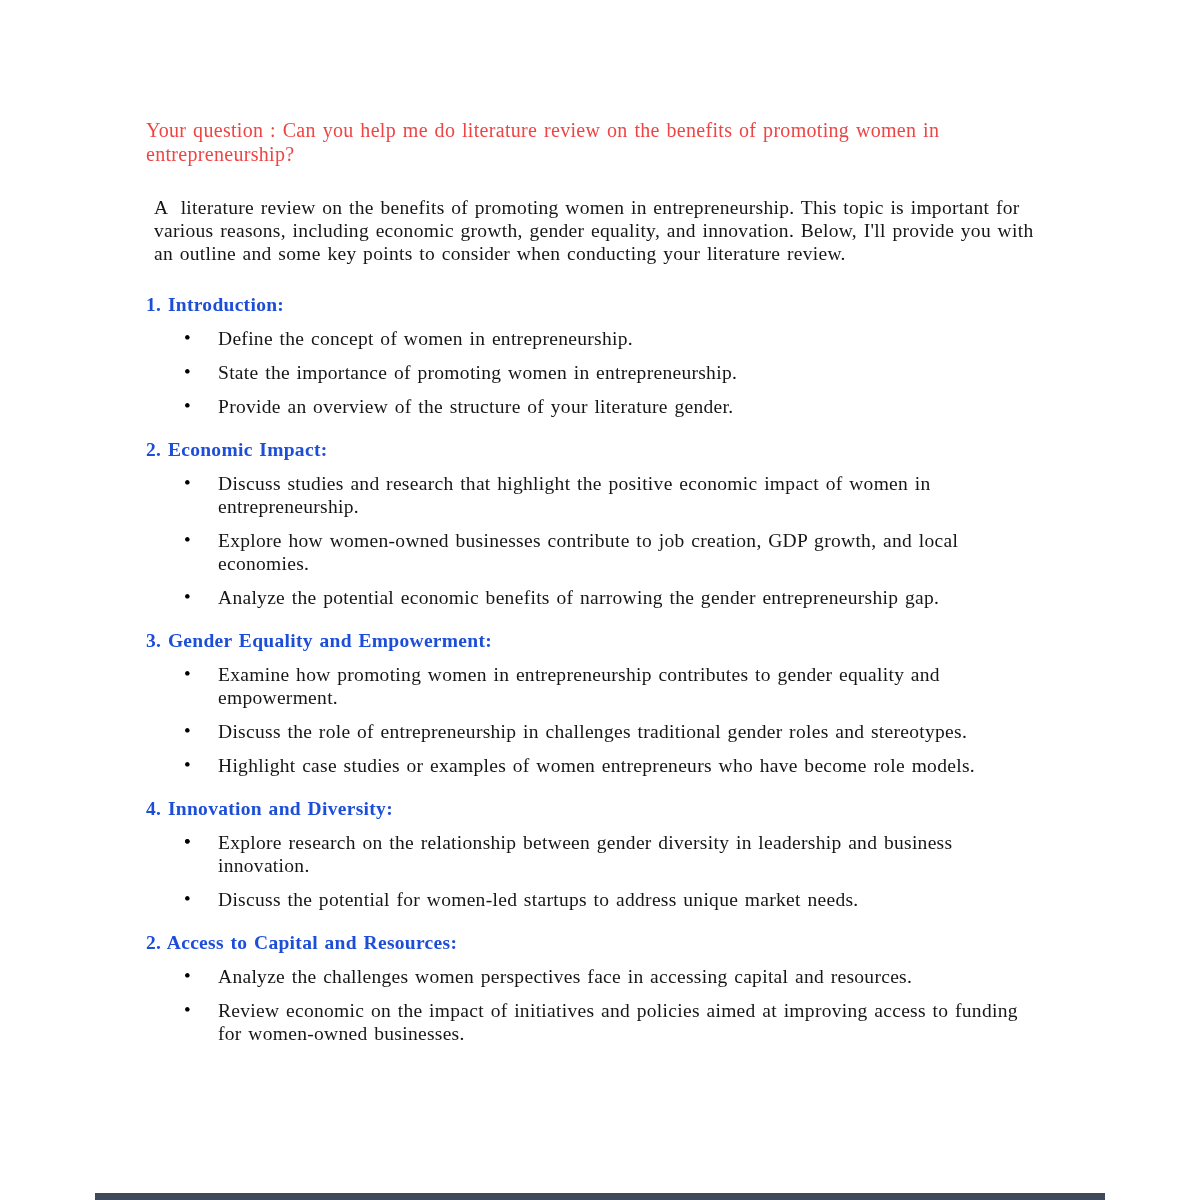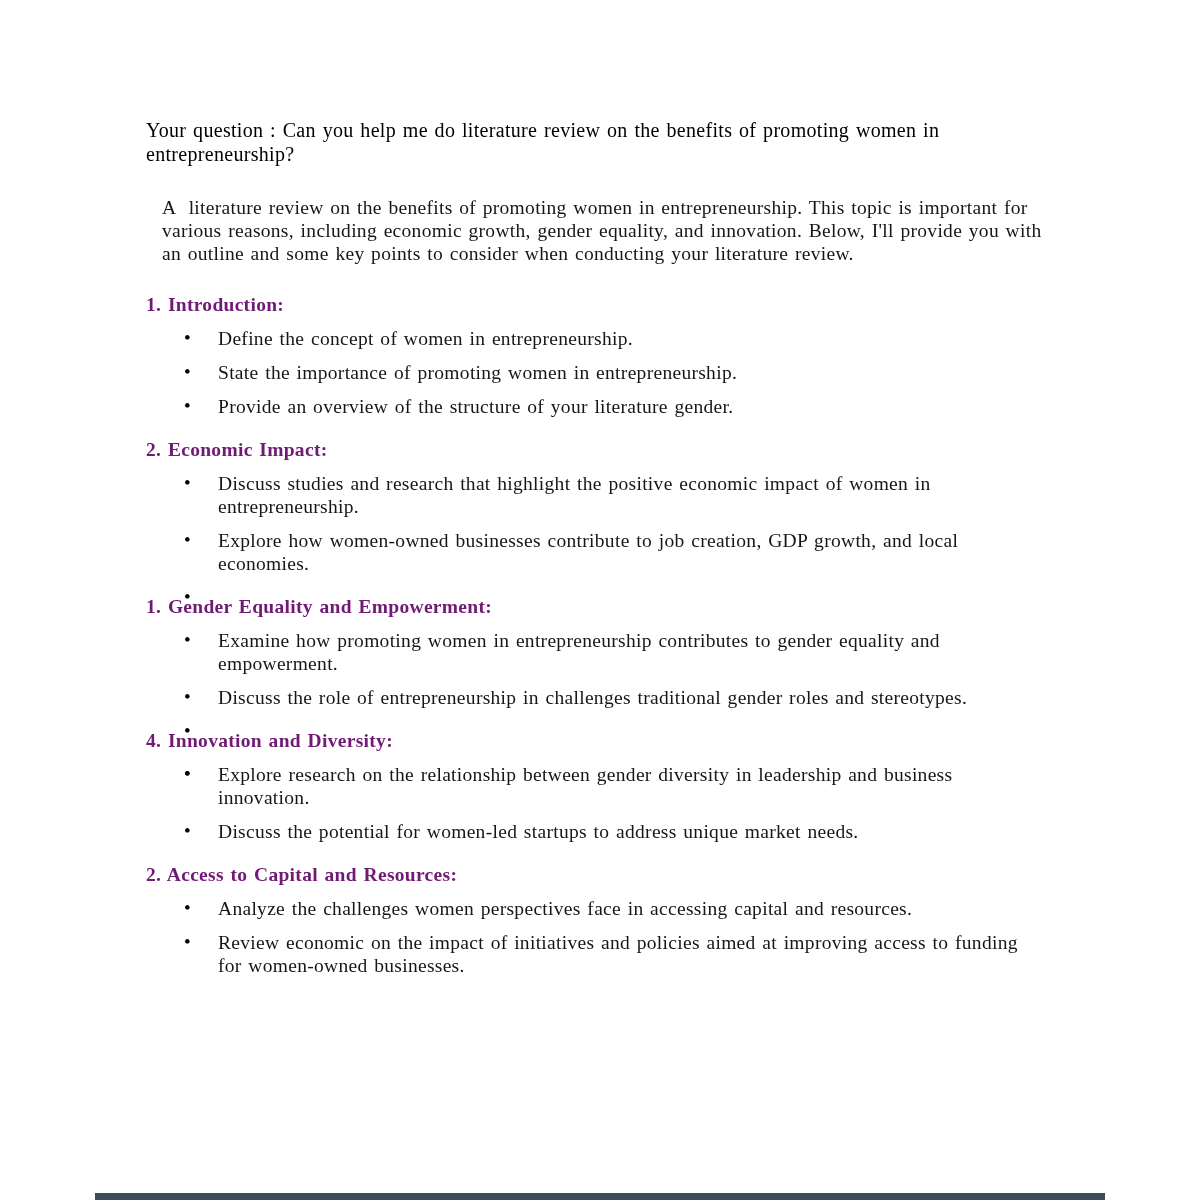--- a/index.html
+++ b/index.html
@@ -27,31 +27,31 @@
   }
   .content {
     max-width: 902px;
     font-size: 19.5px;
     line-height: 23px;
     letter-spacing: 0.3px;
     word-spacing: 1.5px;
   }
   .question {
     margin: 0 0 30px 0;
-    color: #000000;
+    color: #ef4444;
     font-size: 20px;
     line-height: 24px;
   }
   .intro {
-    margin: 0 0 19px 16px;
+    margin: 0 0 19px 8px;
     white-space: pre-wrap;
   }
   .sec-heading {
     font-weight: bold;
-    color: #701a75;
+    color: #1d4ed8;
     margin: 0 0 11px 0;
     padding-top: 9px;
   }
   ul.bullets {
     list-style: none;
     margin: 0;
     padding: 0;
   }
   ul.bullets li {
     position: relative;
@@ -85,27 +85,27 @@
         <div class="sec-heading">1. Introduction:</div>
         <ul class="bullets">
           <li><span class="marker">•</span><span class="btext">Define the concept of women in entrepreneurship.</span></li>
           <li><span class="marker">•</span><span class="btext">State the importance of promoting women in entrepreneurship.</span></li>
           <li><span class="marker">•</span><span class="btext">Provide an overview of the structure of your literature gender.</span></li>
         </ul>
         <div class="sec-heading">2. Economic Impact:</div>
         <ul class="bullets">
           <li><span class="marker">•</span><span class="btext">Discuss studies and research that highlight the positive economic impact of women in entrepreneurship.</span></li>
           <li><span class="marker">•</span><span class="btext">Explore how women-owned businesses contribute to job creation, GDP growth, and local economies.</span></li>
-          <li><span class="marker">•</span></li>
+          <li><span class="marker">•</span><span class="btext">Analyze the potential economic benefits of narrowing the gender entrepreneurship gap.</span></li>
         </ul>
-        <div class="sec-heading">1. Gender Equality and Empowerment:</div>
+        <div class="sec-heading">3. Gender Equality and Empowerment:</div>
         <ul class="bullets">
           <li><span class="marker">•</span><span class="btext">Examine how promoting women in entrepreneurship contributes to gender equality and empowerment.</span></li>
           <li><span class="marker">•</span><span class="btext">Discuss the role of entrepreneurship in challenges traditional gender roles and stereotypes.</span></li>
-          <li><span class="marker">•</span></li>
+          <li><span class="marker">•</span><span class="btext">Highlight case studies or examples of women entrepreneurs who have become role models.</span></li>
         </ul>
         <div class="sec-heading">4. Innovation and Diversity:</div>
         <ul class="bullets">
           <li><span class="marker">•</span></li>
           <li><span class="marker">•</span><span class="btext">Explore research on the relationship between gender diversity in leadership and business innovation.</span></li>
           <li><span class="marker">•</span><span class="btext">Discuss the potential for women-led startups to address unique market needs.</span></li>
         </ul>
         <div class="sec-heading">2. Access to Capital and Resources:</div>
         <ul class="bullets">
           <li><span class="marker">•</span><span class="btext">Analyze the challenges women perspectives face in accessing capital and resources.</span></li>

